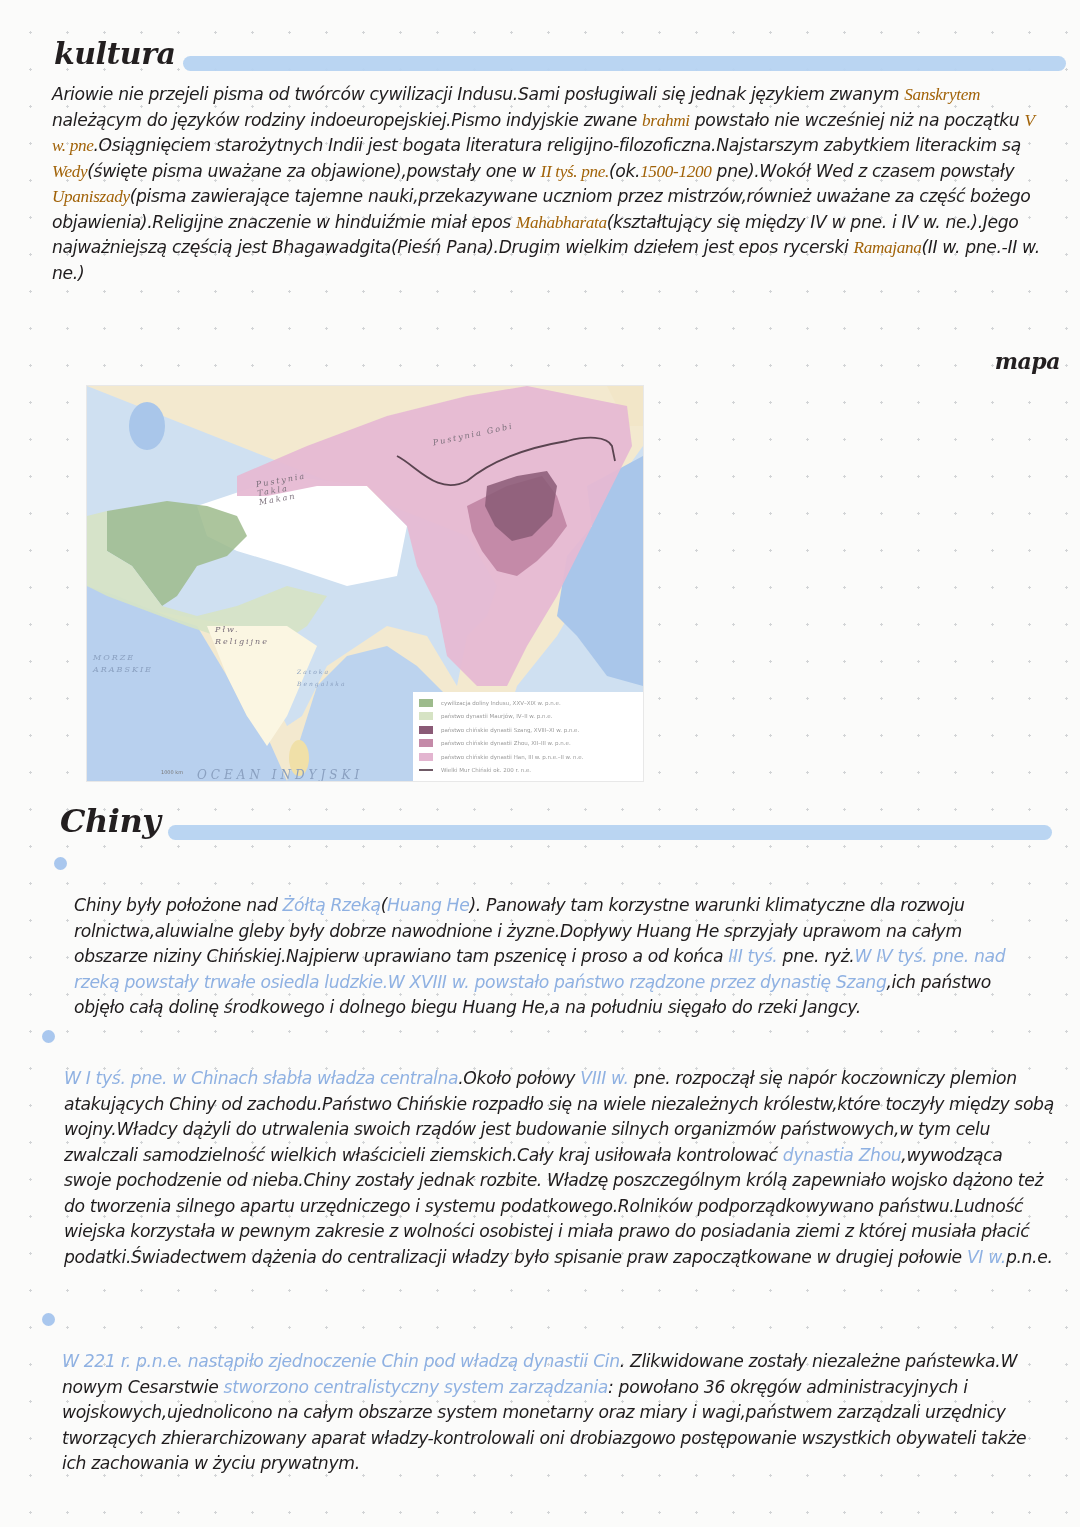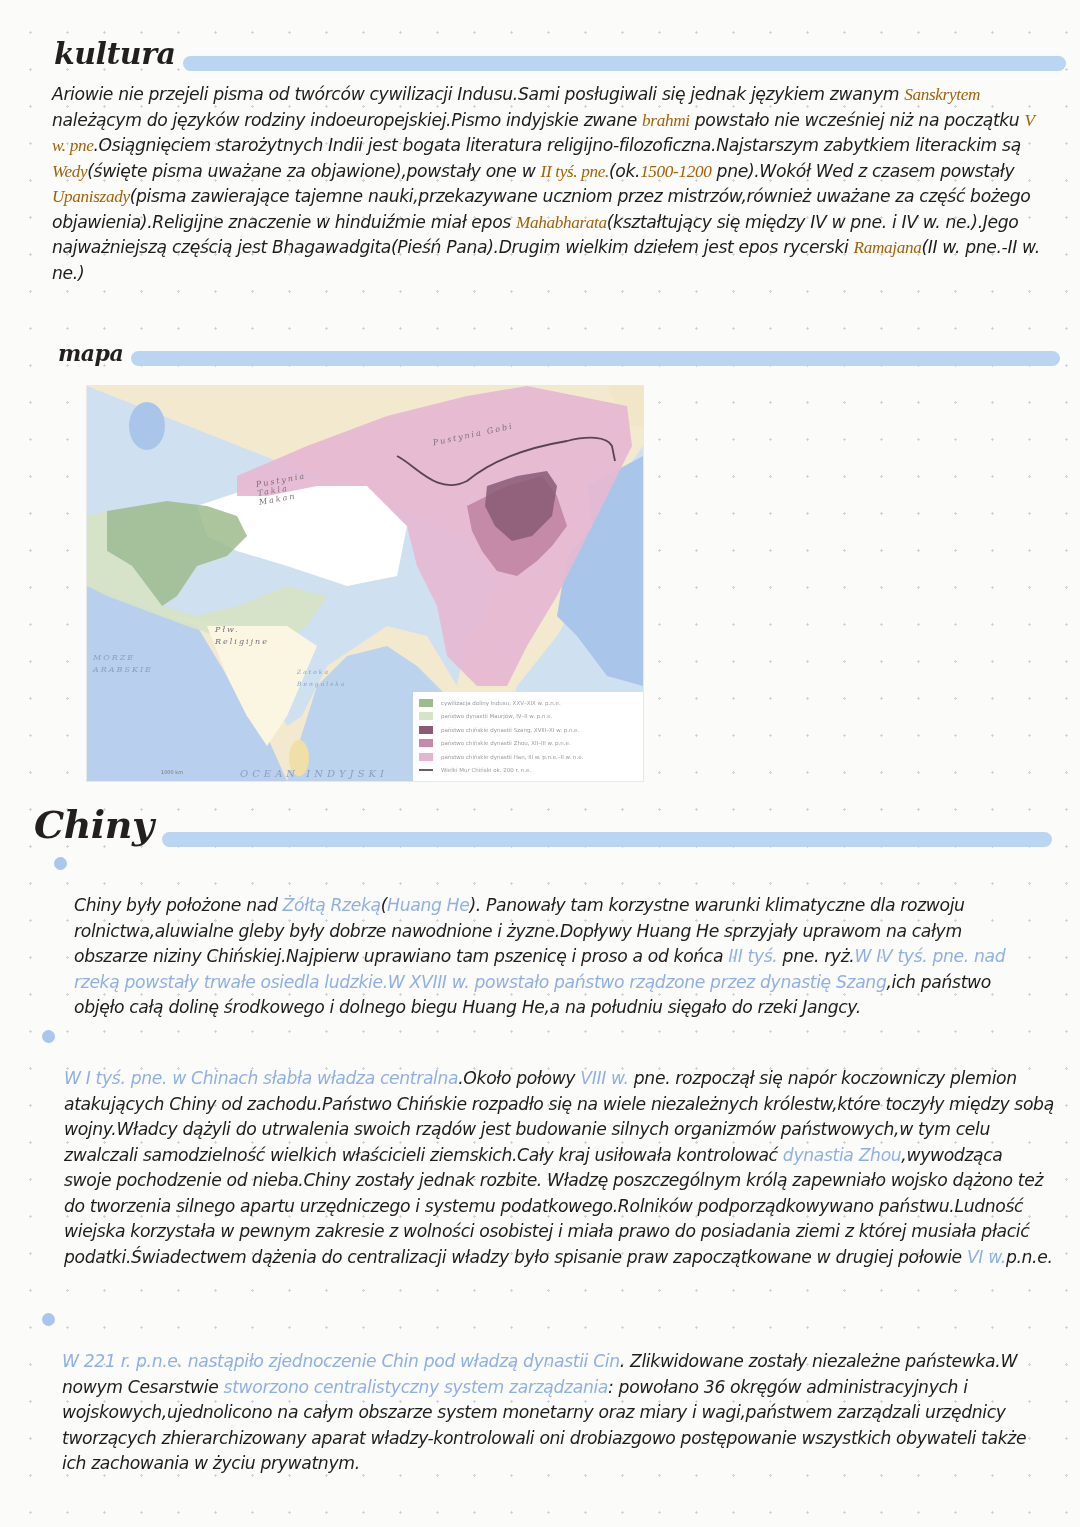--- a/index.html
+++ b/index.html
@@ -51,21 +51,21 @@
 </style>
 </head>
 <body>
 
 <div class="heading-row" style="left:54px; top:36px; width:1012px;">
   <span class="heading" style="font-size:30px;">kultura</span>
   <span class="bar" style="height:15px;"></span>
 </div>
 <div class="para" id="p-kultura" style="left:52px; top:82px; width:1000px;"><span>Ariowie nie przejeli pisma od twórców cywilizacji Indusu.Sami posługiwali się jednak językiem zwanym </span><span class="blue">Sanskrytem</span><span> należącym do języków rodziny indoeuropejskiej.Pismo indyjskie zwane </span><span class="blue">brahmi</span><span> powstało nie wcześniej niż na początku </span><span class="blue">V w. pne</span><span>.Osiągnięciem starożytnych Indii jest bogata literatura religijno-filozoficzna.Najstarszym zabytkiem literackim są </span><span class="blue">Wedy</span><span>(święte pisma uważane za objawione),powstały one w </span><span class="blue">II tyś. pne.</span><span>(ok.</span><span class="blue">1500-1200</span><span> pne).Wokół Wed z czasem powstały </span><span class="blue">Upaniszady</span><span>(pisma zawierające tajemne nauki,przekazywane uczniom przez mistrzów,również uważane za część bożego objawienia).Religijne znaczenie w hinduiźmie miał epos </span><span class="blue">Mahabharata</span><span>(kształtujący się między IV w pne. i IV w. ne.).Jego najważniejszą częścią jest Bhagawadgita(Pieśń Pana).Drugim wielkim dziełem jest epos rycerski </span><span class="blue">Ramajana</span><span>(II w. pne.-II w. ne.)</span></div>
 
-<div class="heading-row" style="left:58px; top:340px; width:1002px;">
+<div class="heading-row" style="left:58px; top:348px; width:1002px;flex-direction:column;">
   <span class="heading" style="font-size:22px;">mapa</span>
   <span class="bar" style="height:15px;"></span>
 </div>
 
 <div class="map">
   <svg width="556" height="395" viewBox="0 0 556 395">
 
     <path d="M0,0 L556,0 L556,60 L520,110 L505,190 L470,250 L430,300 L400,395 L0,395 L0,230 L40,220 L150,240 L180,300 L200,340 L215,330 L240,280 L300,240 L340,250 L370,300 L380,250 L400,230 L410,200 L380,150 Z" fill="#f3e9cf"></path>
     <path d="M0,0 L556,0 L556,40 L540,40 L520,0 Z" fill="#f2e6c8"></path>
 
@@ -92,21 +92,21 @@
     <path d="M0,130 L20,125 L20,165 L45,180 L60,200 L75,220 L110,230 L150,220 L200,200 L240,210 L220,240 L190,260 L160,270 L130,250 L100,240 L60,225 L20,210 L0,200 Z" fill="#d6e3c4" opacity="0.9"></path>
 
     <path d="M120,240 L200,240 L230,260 L200,330 L180,360 L160,330 L140,290 Z" fill="#fbf6e2"></path>
     <ellipse cx="212" cy="372" rx="10" ry="18" fill="#f0e0a8"></ellipse>
   </svg>
   <span class="map-label" style="left:345px; top:44px; transform:rotate(-12deg);">Pustynia Gobi</span>
   <span class="map-label" style="left:170px; top:88px; width:70px; transform:rotate(-10deg); line-height:9px;">Pustynia Takla Makan</span>
   <span class="map-label" style="left:128px; top:238px; width:50px; line-height:12px;">Płw. Religijne</span>
   <span class="map-label" style="left:6px; top:266px; width:60px; line-height:12px; color:#8aa0c0;">MORZE ARABSKIE</span>
   <span class="map-label" style="left:210px; top:280px; width:60px; line-height:12px; color:#8aa0c0; font-size:6px;">Zatoka Bengalska</span>
-  <span class="map-label" style="left:110px; top:382px; color:#8aa0c0; font-size:10px; letter-spacing:4px;margin-left:43px;">OCEAN INDYJSKI</span>
+  <span class="map-label" style="left:110px; top:382px; color:#8aa0c0; font-size:12px; letter-spacing:4px;">OCEAN INDYJSKI</span>
   <span class="scale">1000 km</span>
   <div class="legend" id="map-legend">
       <div class="legend-row">
         <span class="swatch" style="background: rgb(157, 187, 140);"></span>
         <span class="legend-text">cywilizacja doliny Indusu, XXV–XIX w. p.n.e.</span>
       </div>
       <div class="legend-row">
         <span class="swatch" style="background: rgb(214, 227, 196);"></span>
         <span class="legend-text">państwo dynastii Maurjów, IV–II w. p.n.e.</span>
       </div>
@@ -123,21 +123,21 @@
         <span class="legend-text">państwo chińskie dynastii Han, III w. p.n.e.–II w. n.e.</span>
       </div>
       <div class="legend-row">
         <span class="swatch line" style="background: rgb(111, 90, 102);"></span>
         <span class="legend-text">Wielki Mur Chiński ok. 200 r. n.e.</span>
       </div>
     </div>
 </div>
 
 <div class="heading-row" style="left:34px; top:802px; width:1018px;">
-  <span class="heading" style="font-size:38px;">Chiny</span>
+  <span class="heading" style="font-size:32px;margin-left:26px;">Chiny</span>
   <span class="bar" style="height:15px;"></span>
 </div>
 
 <div class="bullet-dot" style="left:54px; top:857px;"></div>
 <div class="bullet-para" id="b0" style="left:74px; top:849px; width:962px;"><span>Chiny były położone nad </span><span class="blue">Żółtą Rzeką</span><span>(</span><span class="blue">Huang He</span><span>). Panowały tam korzystne warunki klimatyczne dla rozwoju rolnictwa,aluwialne gleby były dobrze nawodnione i żyzne.Dopływy Huang He sprzyjały uprawom na całym obszarze niziny Chińskiej.Najpierw uprawiano tam pszenicę i proso a od końca </span><span class="blue">III tyś.</span><span> pne. ryż.</span><span class="blue">W IV tyś. pne. nad rzeką powstały trwałe osiedla ludzkie.W XVIII w. powstało państwo rządzone przez dynastię Szang</span><span>,ich państwo objęło całą dolinę środkowego i dolnego biegu Huang He,a na południu sięgało do rzeki Jangcy.</span></div>
 
 <div class="bullet-dot" style="left:42px; top:1030px;"></div>
 <div class="bullet-para" id="b1" style="left:64px; top:1022px; width:990px;"><span class="blue">W I tyś. pne. w Chinach słabła władza centralna</span><span>.Około połowy </span><span class="blue">VIII w.</span><span> pne. rozpoczął się napór koczowniczy plemion atakujących Chiny od zachodu.Państwo Chińskie rozpadło się na wiele niezależnych królestw,które toczyły między sobą wojny.Władcy dążyli do utrwalenia swoich rządów jest budowanie silnych organizmów państwowych,w tym celu zwalczali samodzielność wielkich właścicieli ziemskich.Cały kraj usiłowała kontrolować </span><span class="blue">dynastia Zhou</span><span>,wywodząca swoje pochodzenie od nieba.Chiny zostały jednak rozbite. Władzę poszczególnym królą zapewniało wojsko dążono też do tworzenia silnego apartu urzędniczego i systemu podatkowego.Rolników podporządkowywano państwu.Ludność wiejska korzystała w pewnym zakresie z wolności osobistej i miała prawo do posiadania ziemi z której musiała płacić podatki.Świadectwem dążenia do centralizacji władzy było spisanie praw zapoczątkowane w drugiej połowie </span><span class="blue">VI w.</span><span>p.n.e.</span></div>
 
 <div class="bullet-dot" style="left:42px; top:1313px;"></div>

